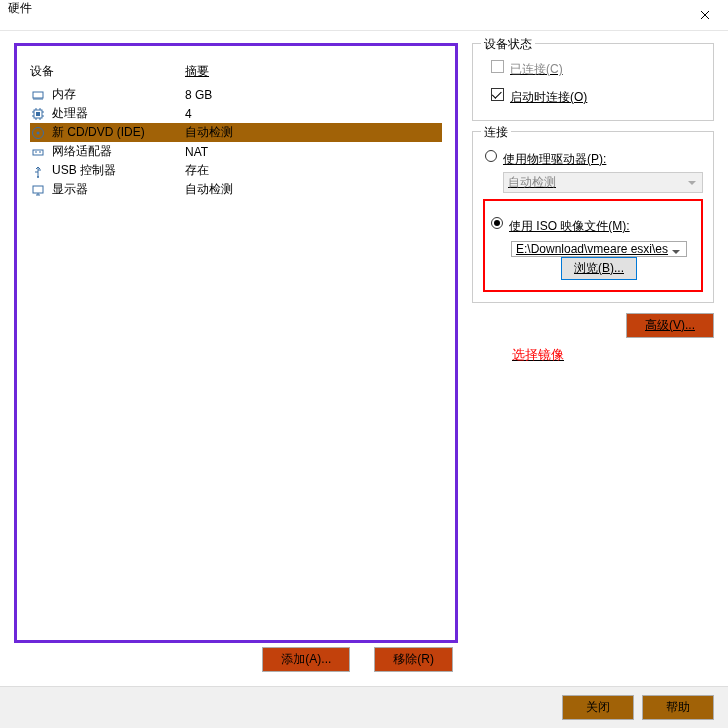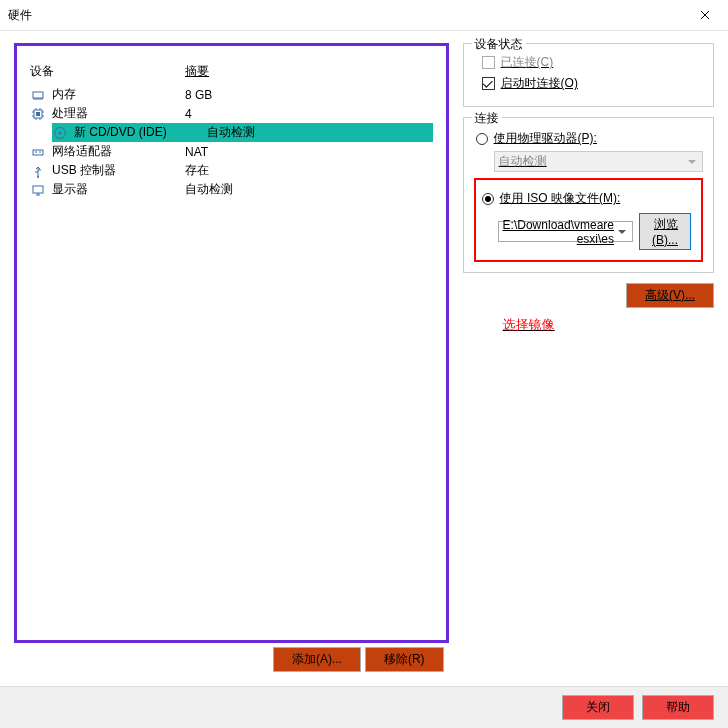--- a/index.html
+++ b/index.html
@@ -1,73 +1,73 @@
 <!DOCTYPE html>
 <html><head>
 <meta charset="utf-8">
 <style>
 * { box-sizing: border-box; margin: 0; padding: 0; font-family: "Microsoft YaHei", "Segoe UI", Tahoma, sans-serif; font-size: 12px; }
 body { background: #fff; width: 728px; height: 728px; position: relative; }
 
-.titlebar { height: 30px; display: flex; align-items: center; padding: 0 8px; position: relative; }
+.titlebar { height: 30px; display: flex; padding: 0 8px; position: relative; }
 .titlebar-text { color: #000; }
 .close-btn { position: absolute; right: 0; top: 0; width: 46px; height: 30px; display: flex; align-items: center; justify-content: center; cursor: pointer; }
 .close-btn svg { width: 10px; height: 10px; stroke: #000; stroke-width: 1; }
 .titlebar-divider { height: 1px; background: #e6e6e6; }
 
 .content { display: flex; padding: 12px 14px 0 14px; }
 
 .left-pane { width: 444px; border: 3px solid #6d28d9; height: 600px; padding: 13px; position: relative; }
 .dev-header { display: flex; padding: 4px 0; border-bottom: 1px solid transparent; }
 .dev-col-device { width: 155px; color: #000; }
 .dev-col-summary { color: #000; text-decoration: underline; }
 
 .dev-row { display: flex; align-items: center; padding: 2px 0; height: 19px; }
-.dev-row.selected { background: #14b8a6; margin-left: 22px; }
+.dev-row.selected { background: #a16207; }
 .dev-icon { width: 16px; height: 16px; margin-right: 6px; display: inline-flex; align-items: center; justify-content: center; }
 .dev-label { width: 133px; color: #000; }
 .dev-summary { color: #000; }
 
-.left-buttons { position: absolute; bottom: -32px; left: 0; right: 0; display: flex; justify-content: flex-end; gap: 4px; padding-right: 2px; }
+.left-buttons { position: absolute; bottom: -32px; left: 0; right: 0; display: flex; justify-content: flex-end; gap: 24px; padding-right: 2px; }
 .win-btn { background: #c2410c; border: 1px solid #adadad; padding: 3px 18px; cursor: pointer; min-width: 75px; text-align: center; }
 
 .right-pane { flex: 1; padding-left: 14px; text-decoration: underline; }
 
 .fieldset { border: 1px solid #ccc; margin-bottom: 10px; padding: 8px 10px 10px 10px; position: relative; }
 .fieldset-title { position: absolute; top: -8px; left: 8px; background: #fff; padding: 0 3px; color: #000; }
 
 .check-row { display: flex; align-items: center; margin: 2px 0 4px 8px; }
 .checkbox { width: 13px; height: 13px; border: 1px solid #333; margin-right: 6px; display: inline-flex; align-items: center; justify-content: center; background: #fff; }
 .checkbox.disabled { border-color: #aaa; }
 .checkbox.checked::after { content: ""; width: 8px; height: 4px; border-left: 1.5px solid #000; border-bottom: 1.5px solid #000; transform: rotate(-45deg) translate(0,-1px); }
-.check-label { color: #000; }
+.check-label { color: #000; margin-top: 7px; }
 .check-label.disabled { color: #888; }
 
 .radio-row { display: flex; align-items: center; margin: 4px 0 4px 2px; }
 .radio { width: 12px; height: 12px; border: 1px solid #333; border-radius: 50%; margin-right: 6px; display: inline-flex; align-items: center; justify-content: center; }
 .radio.checked::after { content: ""; width: 6px; height: 6px; background: #000; border-radius: 50%; }
 
 .combo { border: 1px solid #aaa; background: #fff; height: 21px; display: flex; align-items: center; padding: 0 18px 0 4px; position: relative; color: #000; }
 .combo.disabled { background: #f0f0f0; color: #888; border-color: #ccc; }
 .combo::after { content: ""; position: absolute; right: 6px; top: 8px; border-left: 4px solid transparent; border-right: 4px solid transparent; border-top: 4px solid #555; }
 .combo.disabled::after { border-top-color: #aaa; }
 
-.isobox { border: 2px solid #ff0000; padding: 6px 10px 10px 4px; margin-top: 4px; text-align: right; }
-
-.iso-inner-row { display: flex; align-items: center; gap: 6px; margin: 6px 0 0 18px; }
+.isobox { border: 2px solid #ff0000; padding: 6px 10px 10px 4px; margin-top: 4px; }
+
+.iso-inner-row { display: flex; align-items: center; gap: 0; margin: 6px 0 0 18px; flex-direction: column; }
 .iso-inner-row .combo { flex: 1; }
 
 .browse-btn { background: #e1e1e1; border: 1px solid #0078d7; padding: 2px 12px; cursor: pointer; }
 
 .adv-row { display: flex; justify-content: flex-end; margin-top: 8px; }
 
 .annotation { color: #ff0000; margin: 8px 0 0 40px; font-size: 13px; }
 
 .footer { position: absolute; bottom: 0; left: 0; right: 0; height: 42px; border-top: 1px solid #ddd; background: #f0f0f0; display: flex; align-items: center; justify-content: flex-end; gap: 8px; padding-right: 14px; }
-.footer .win-btn { min-width: 72px; padding: 3px 14px; background: #ef4444; font-family: Liberation Serif, serif; }
+.footer .win-btn { min-width: 72px; padding: 3px 14px; background: #a16207; font-family: Liberation Serif, serif; }
 </style>
 </head>
 <body>
 
 <div class="titlebar">
   <span class="titlebar-text">硬件</span>
   <div class="close-btn">
     <svg viewBox="0 0 10 10">
         <path d="M1 1 L9 9 M9 1 L1 9"></path>
       </svg>

